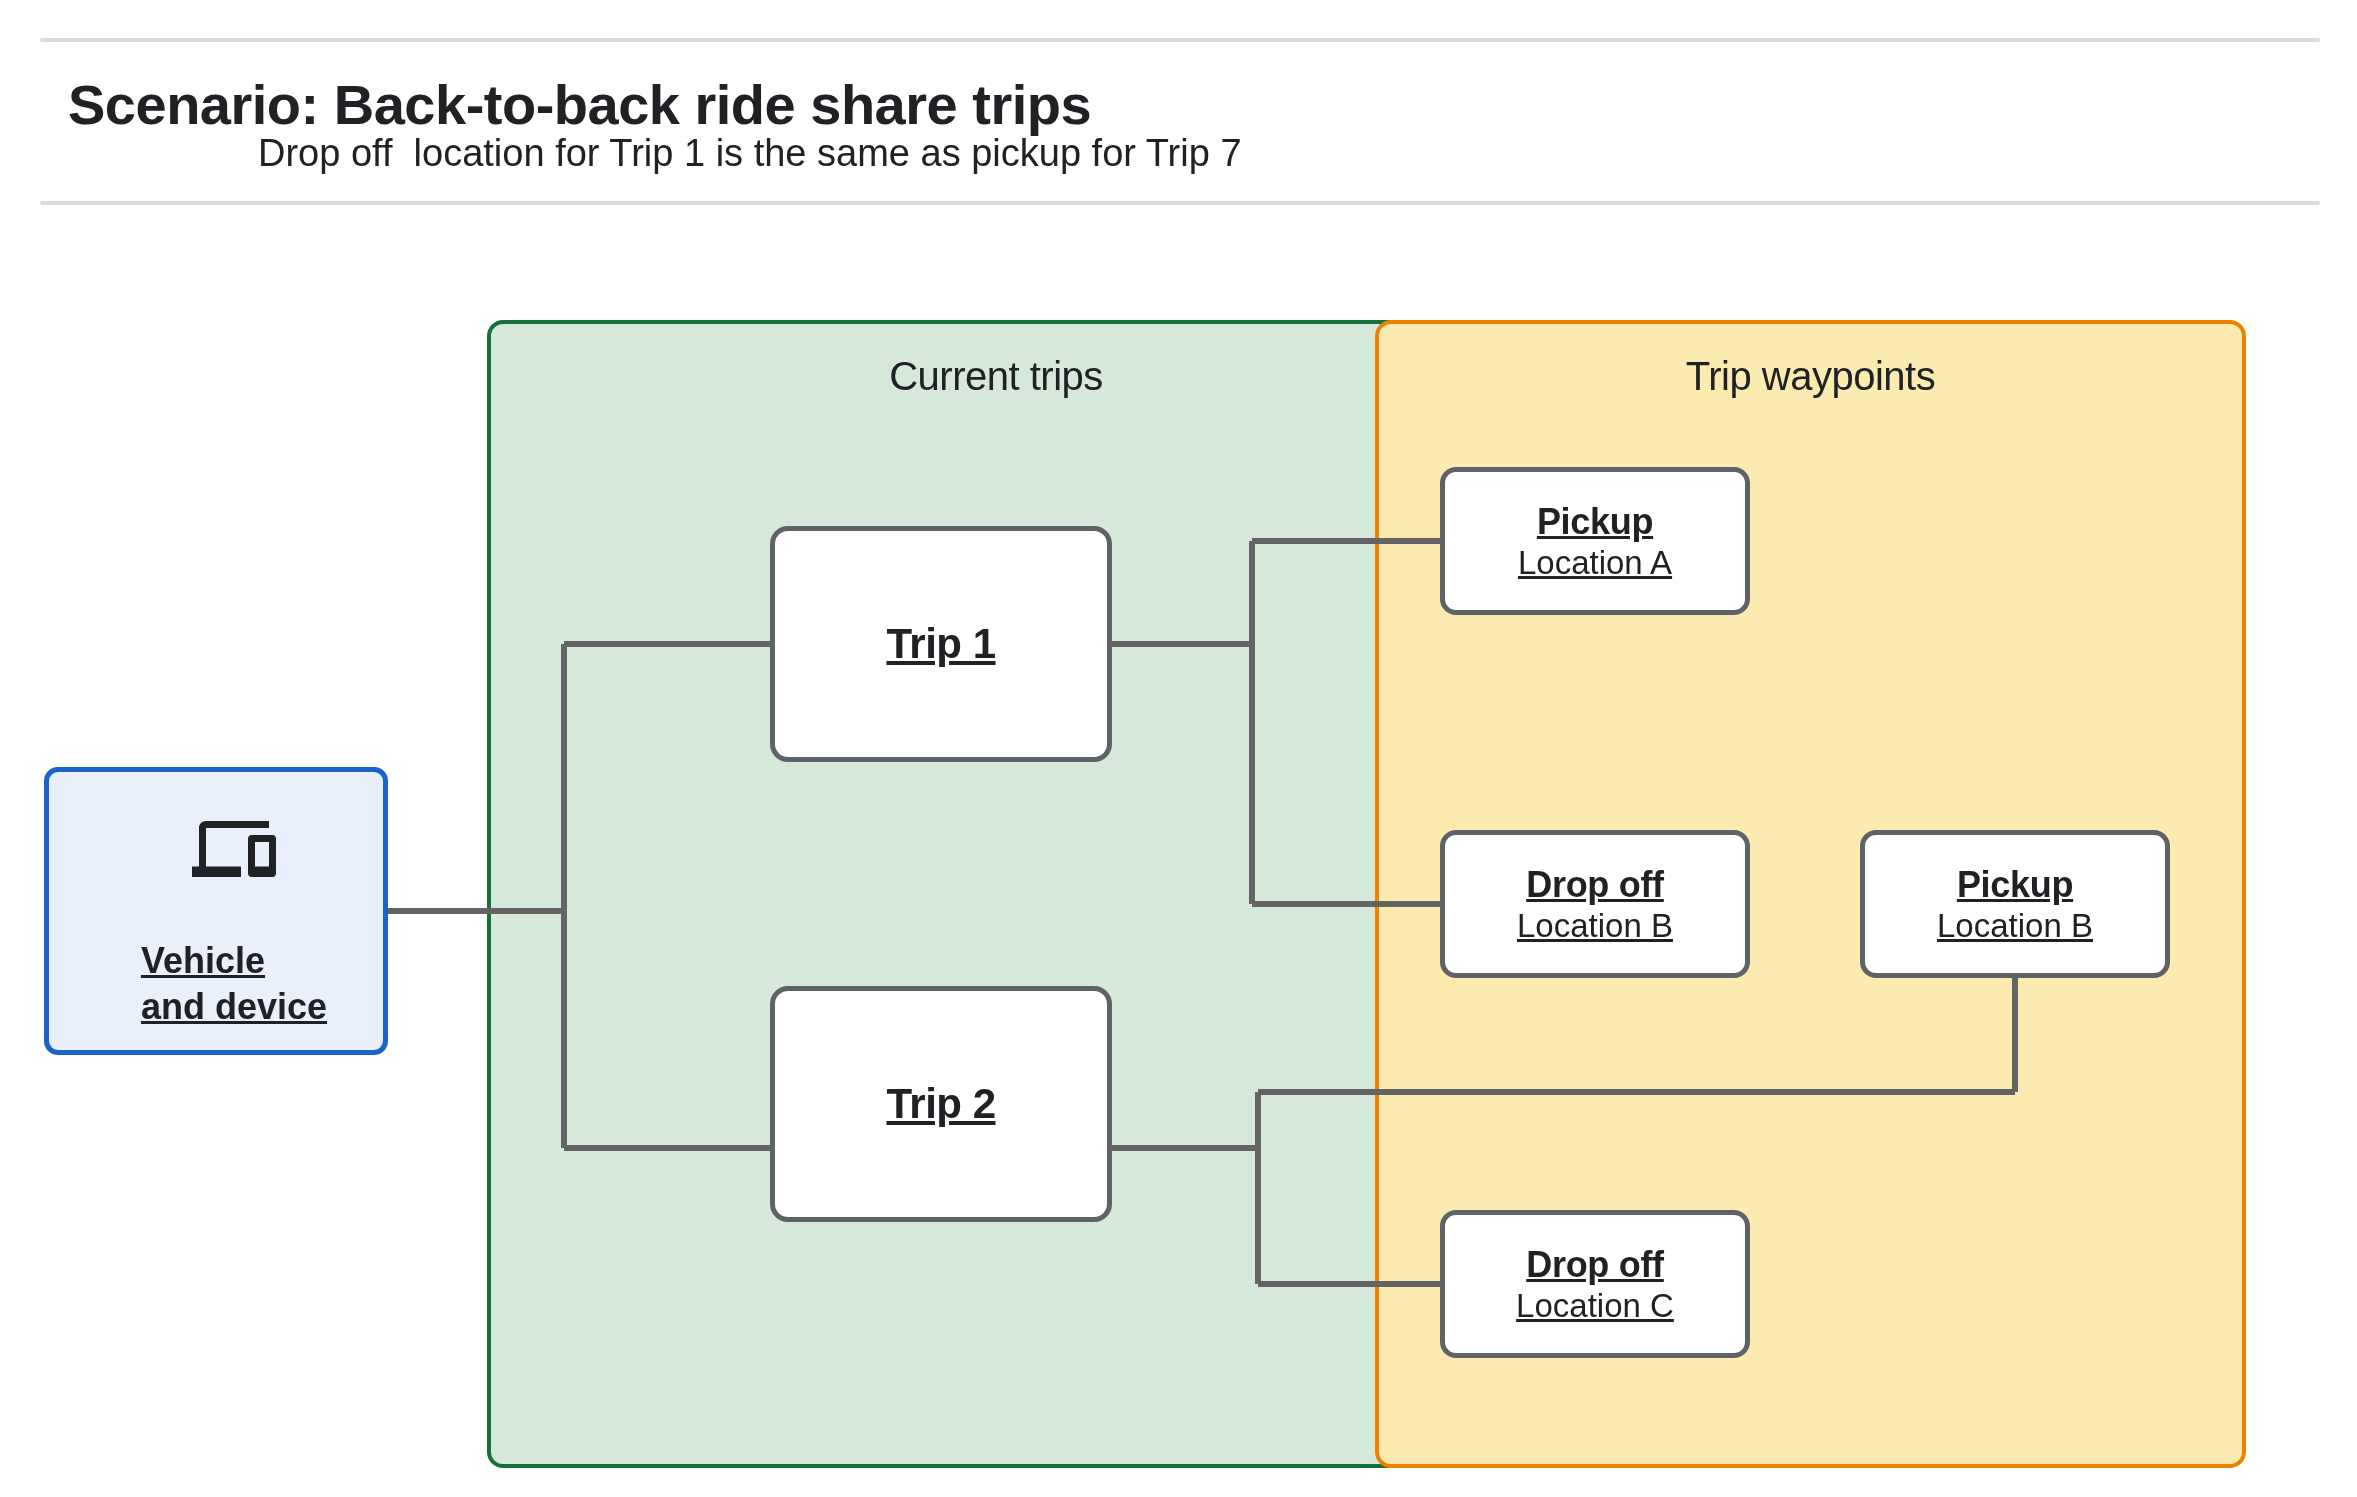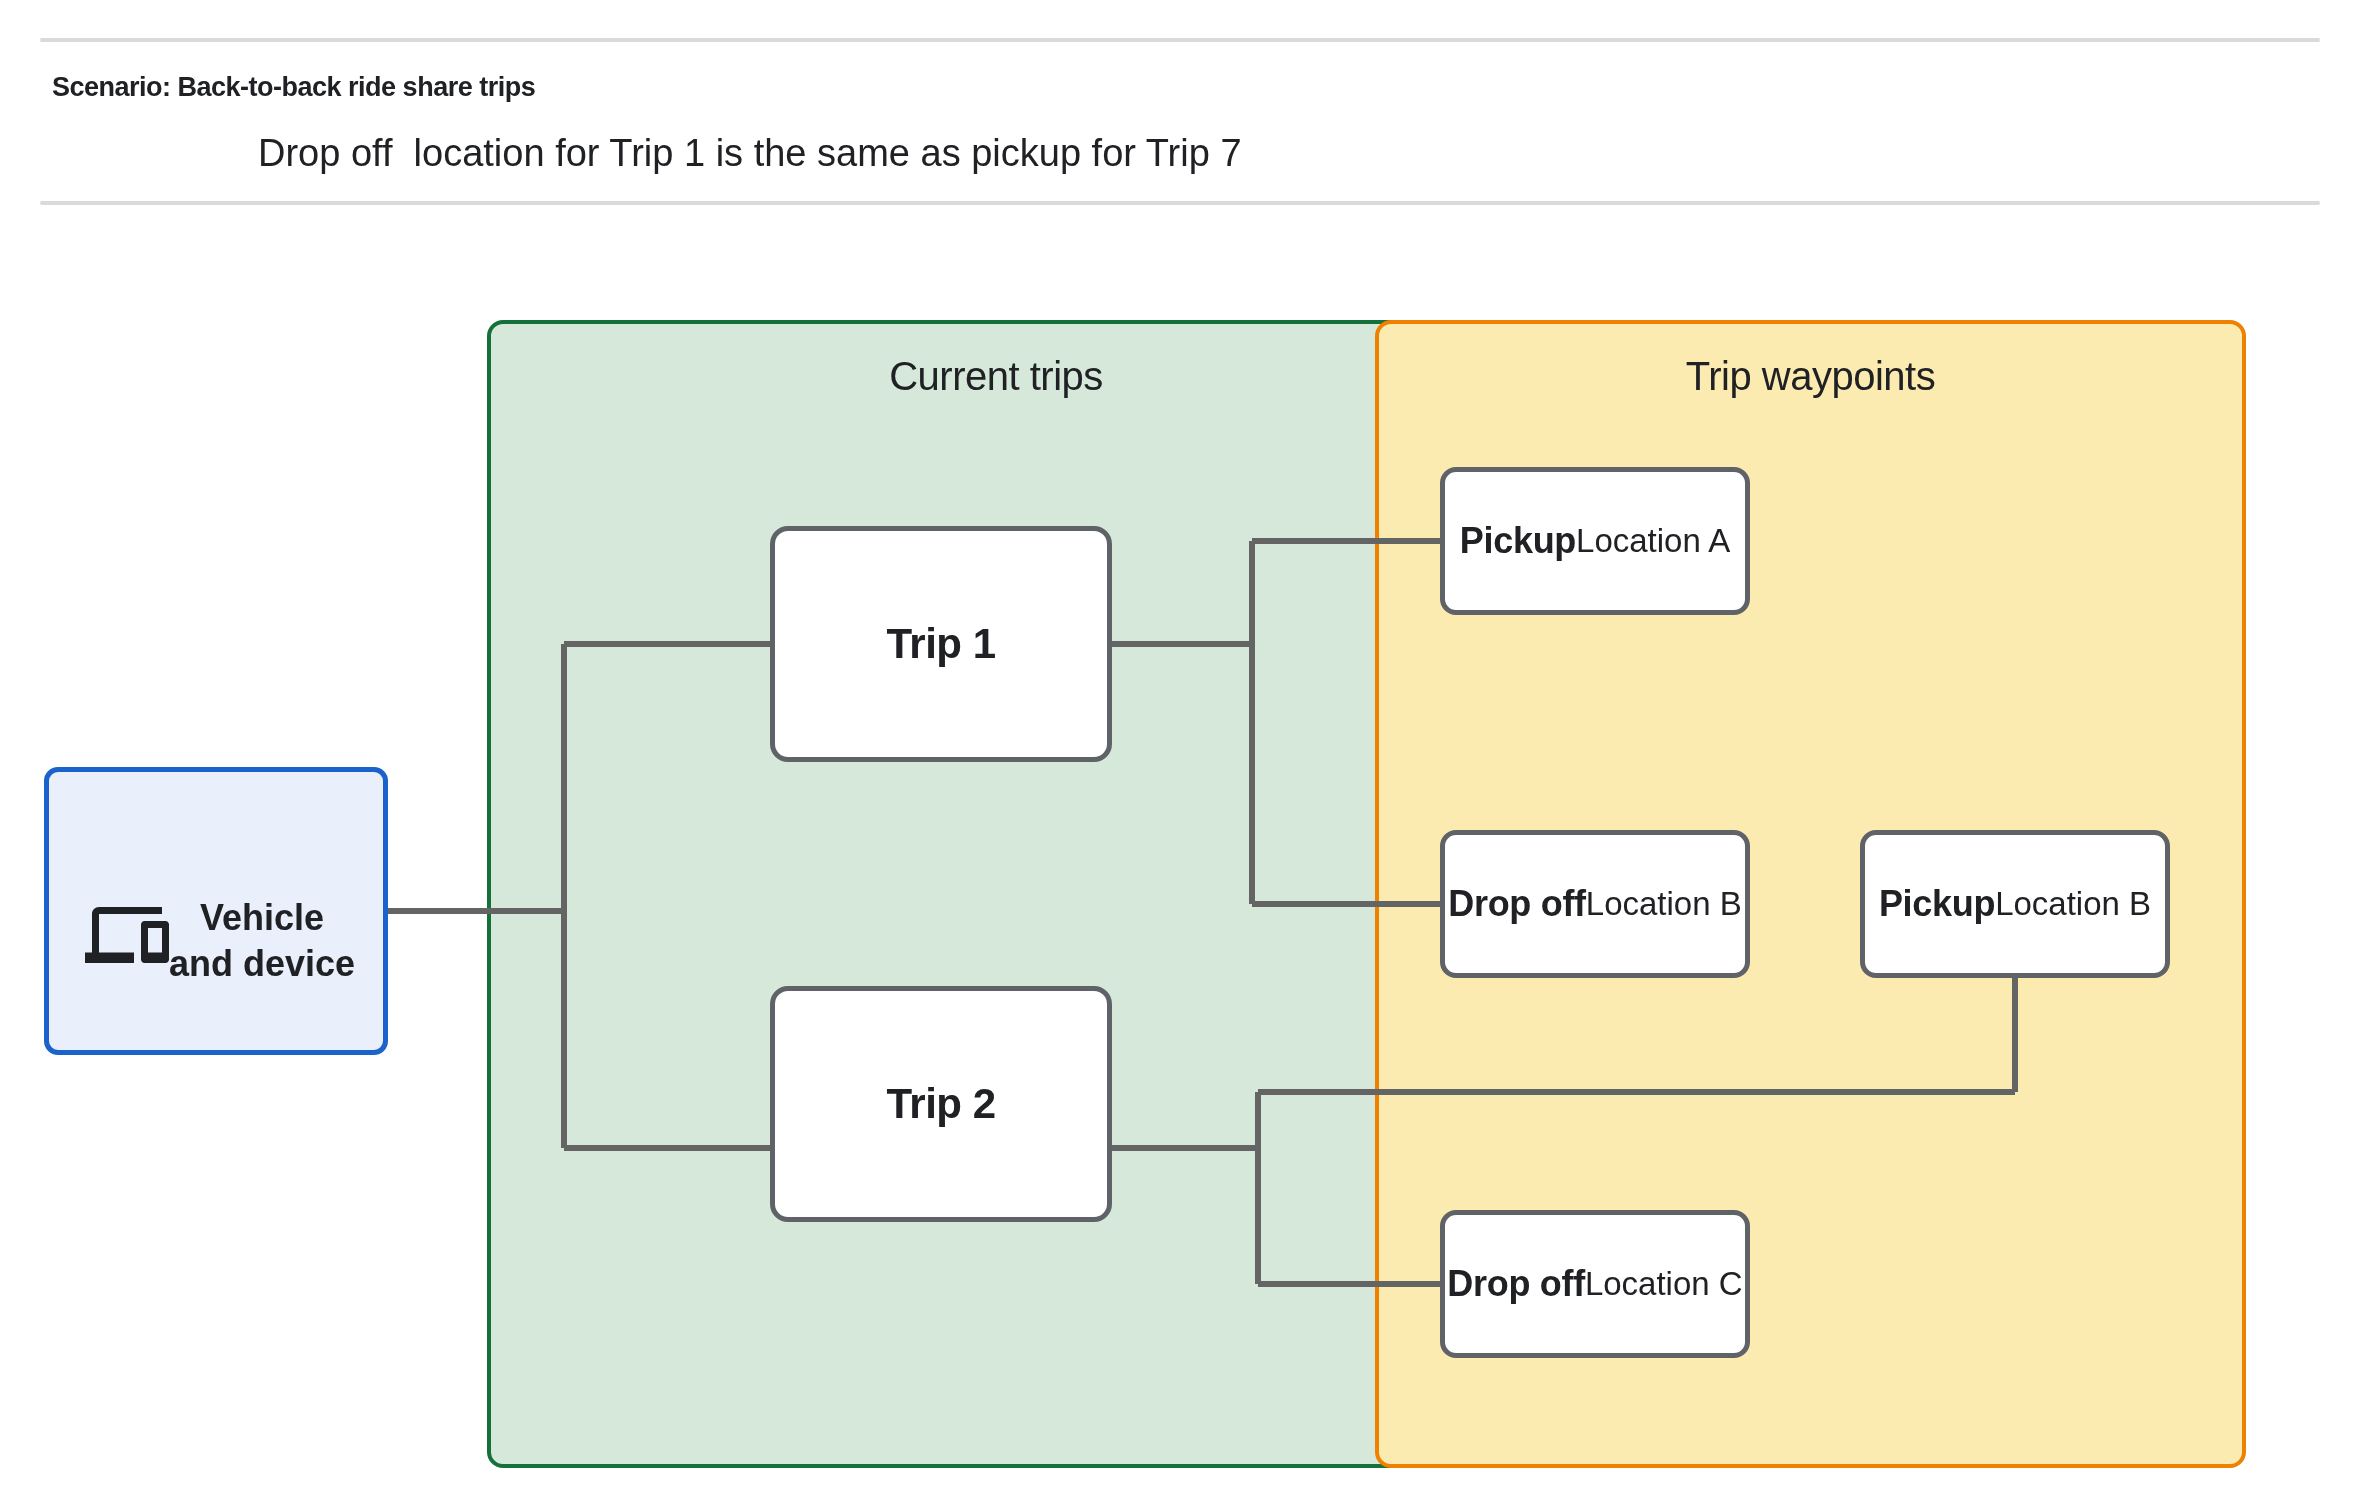--- a/index.html
+++ b/index.html
@@ -6,34 +6,34 @@
   body{
     width:2357px;height:1497px;position:relative;overflow:hidden;
     font-family:"Liberation Sans","DejaVu Sans",sans-serif;
     color:var(--text,#202124);
   }
   .abs{position:absolute;}
   
   .hairline{position:absolute;height:4px;border-radius:2px;background:var(--hairline,#DADADA);left:40px;width:2280px;}
   #hairline-top{top:38px;}
   #hairline-bottom{top:201px;}
-  #page-title{left:52px;top:72px;font-size:27px;font-weight:bold;letter-spacing:-0.5px;white-space:pre;}
+  #page-title{left:68px;top:72px;font-size:56px;font-weight:bold;letter-spacing:-0.5px;white-space:pre;}
   #page-subtitle{left:258px;top:132px;font-size:38px;font-weight:normal;white-space:pre;}
   
   .panel{position:absolute;top:320px;height:1148px;border-radius:16px;box-sizing:border-box;z-index:1;}
   #panel-current-trips{left:487px;width:1018px;background:var(--green-fill,#D5E8DA);border:4px solid var(--green-border,#15713A);}
   #panel-trip-waypoints{left:1375px;width:871px;background:var(--yellow-fill,#FCEBB1);border:4px solid var(--orange-border,#EE8100);}
   .panel-title{position:absolute;top:30px;left:0;right:0;text-align:center;font-size:40px;font-weight:normal;letter-spacing:-0.5px;}
   
   #connector-svg{position:absolute;left:0;top:0;z-index:2;}
   #connector-svg path{stroke:var(--connector,#646464);stroke-width:6;fill:none;}
   
   .node{position:absolute;box-sizing:border-box;background:var(--node-fill,#FFFFFF);
     border:5px solid var(--node-border,#5F6368);border-radius:18px;z-index:3;
-    display:flex;flex-direction:row;align-items:center;justify-content:center;text-align:center;}
+    display:flex;flex-direction:column;align-items:center;justify-content:center;text-align:left;text-decoration:underline;}
   .trip-node{left:770px;width:342px;height:236px;}
   #trip-1{top:526px;}
   #trip-2{top:986px;}
   .trip-label{font-size:42px;font-weight:600;letter-spacing:-0.5px;}
   .waypoint{width:310px;height:148px;border-radius:16px;}
   #waypoint-pickup-a{left:1440px;top:467px;}
   #waypoint-dropoff-b{left:1440px;top:830px;}
   #waypoint-pickup-b{left:1860px;top:830px;}
   #waypoint-dropoff-c{left:1440px;top:1210px;}
   .waypoint-title{font-size:36px;font-weight:bold;line-height:44px;letter-spacing:-0.3px;}

